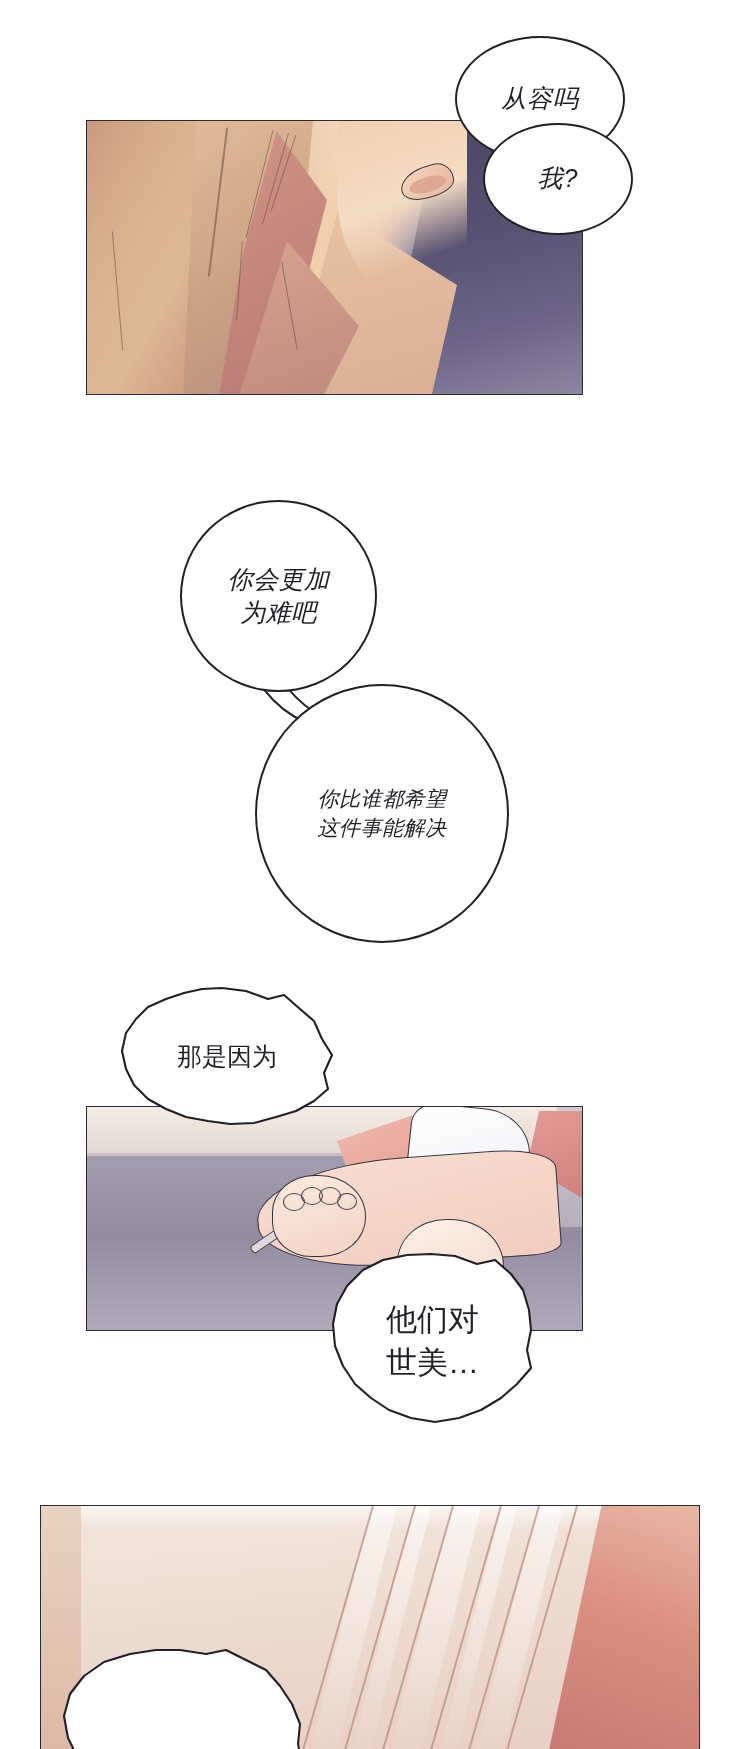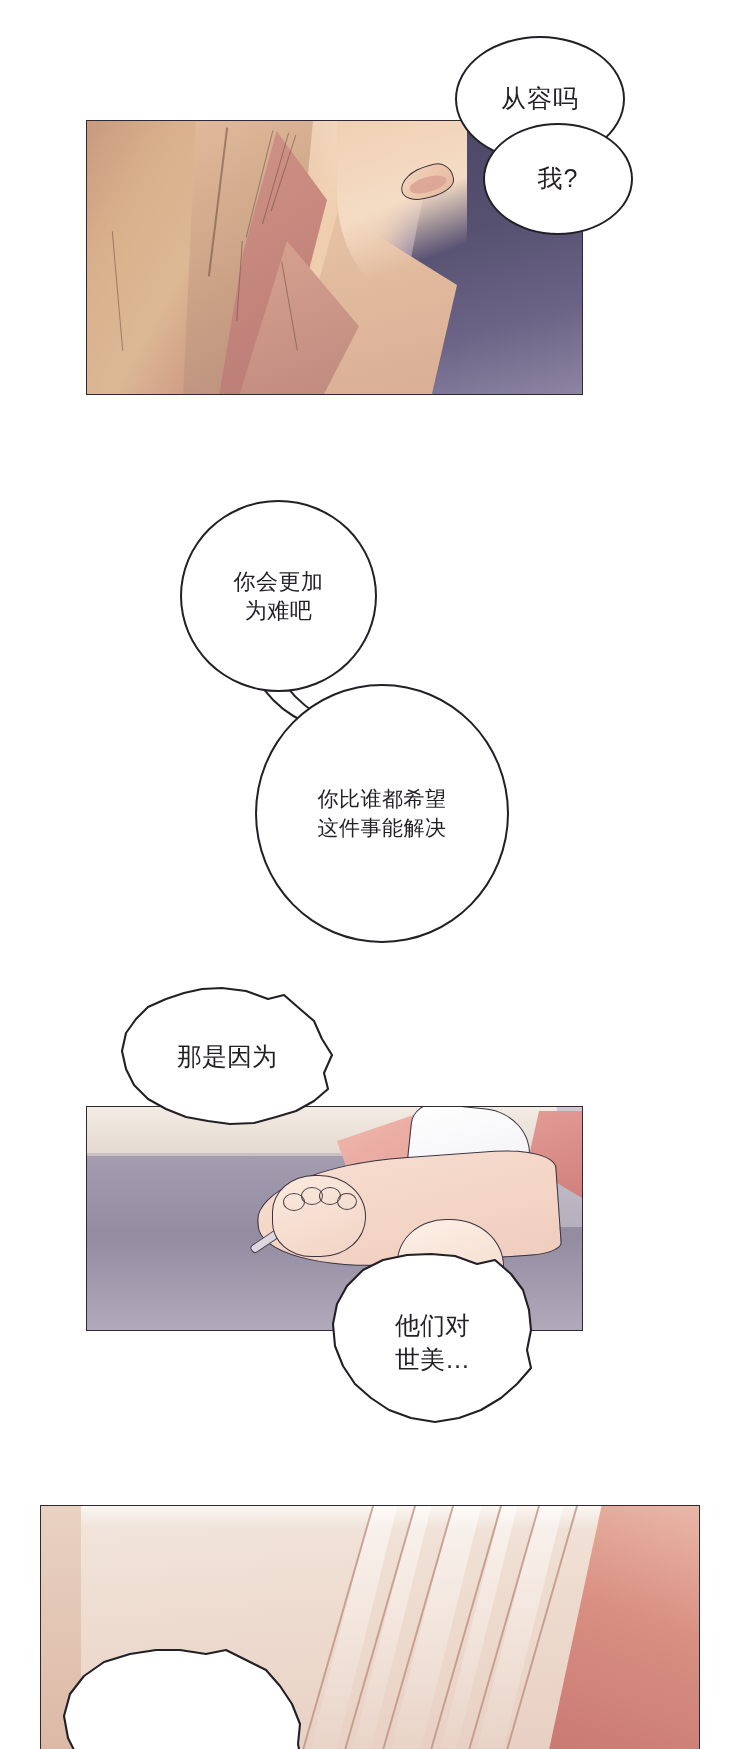--- a/index.html
+++ b/index.html
@@ -97,42 +97,42 @@
       background:linear-gradient(200deg,#e9b7a6 0%,#d98f82 45%,#c97a73 100%);
       clip-path:polygon(35% 0,100% 0,100% 100%,0 100%);}
   .p4 .lineSet{position:absolute;background:#b9897b;opacity:.75;transform:skewX(-16deg);}
   .p4 .deskW{position:absolute;left:0;top:0;width:660px;height:22px;
       background:linear-gradient(180deg,#fbf6f1,#efe3da);}
 
   
   .bub{position:absolute;background:#ffffff;border:2.1px solid #231f26;
        display:flex;align-items:center;justify-content:center;text-align:center;
        color:#231f26;line-height:1.34;white-space:pre-line;box-sizing:border-box;}
-  .oval{border-radius:50%/50%;}
+  .oval{border-radius:50%/50%;font-style:italic;}
   .bubtxt{display:block;width:100%;}
 
   
   .cloudwrap{position:absolute;}
   .cloudwrap svg{position:absolute;left:0;top:0;overflow:visible;}
   .cloudwrap .ctext{position:absolute;left:0;top:0;width:100%;height:100%;
        display:flex;align-items:center;justify-content:center;text-align:right;
        color:#231f26;white-space:pre-line;line-height:1.36;}
 
   
   .tail{position:absolute;}
   .tail svg{overflow:visible;}
 
   
   #b-congrong{left:455px;top:36px;width:170px;height:126px;font-size:25px;letter-spacing:1px;}
   #b-wo{left:483px;top:123px;width:150px;height:112px;font-size:25px;letter-spacing:1px;}
   #b-nandao{left:355px;top:263px;width:188px;height:198px;font-size:25px;letter-spacing:.5px;}
-  #b-nihui{left:180px;top:500px;width:197px;height:192px;font-size:22px;letter-spacing:.5px;}
+  #b-nihui{left:180px;top:500px;width:197px;height:192px;font-size:25px;letter-spacing:.5px;}
   #b-nibi{left:255px;top:684px;width:254px;height:259px;font-size:21px;letter-spacing:.5px;}
   #c-nashi{left:118px;top:985px;width:218px;height:142px;font-size:25px;}
-  #c-tamendui{left:331px;top:1252px;width:203px;height:179px;font-size:25px;}
+  #c-tamendui{left:331px;top:1252px;width:203px;height:179px;font-size:31px;}
   #c-tamenshenme{left:62px;top:1648px;width:242px;height:160px;font-size:25px;}
 </style>
 </head>
 <body>
 
 <div class="stage">
 
   <div class="panel p1">
     <div class="hairA"></div>
     <div class="hairB"></div>

